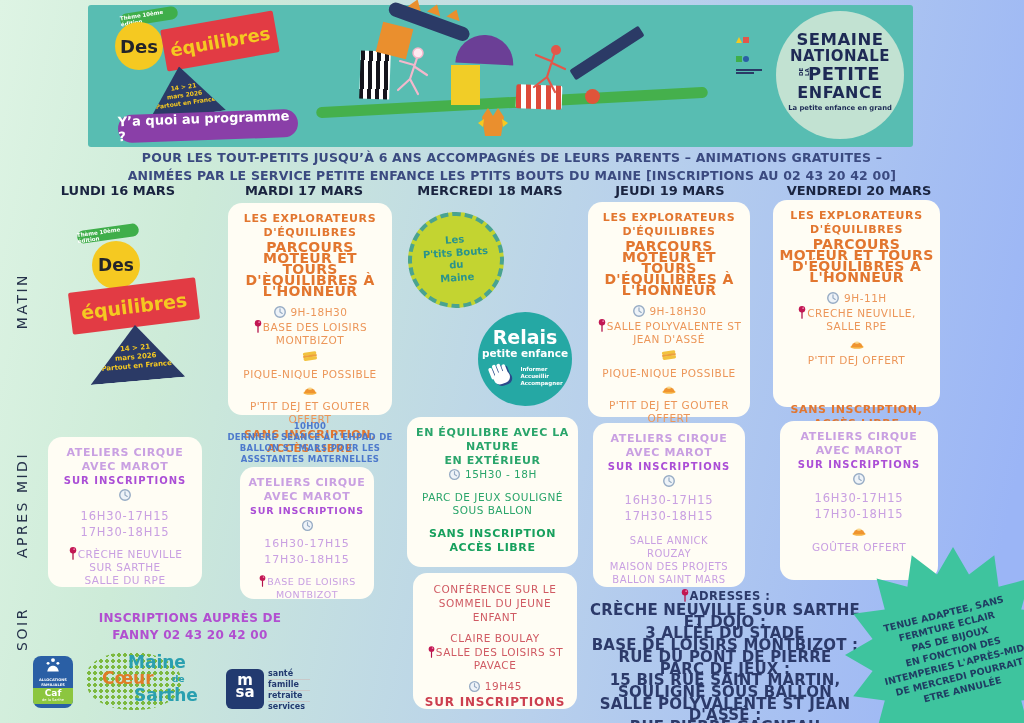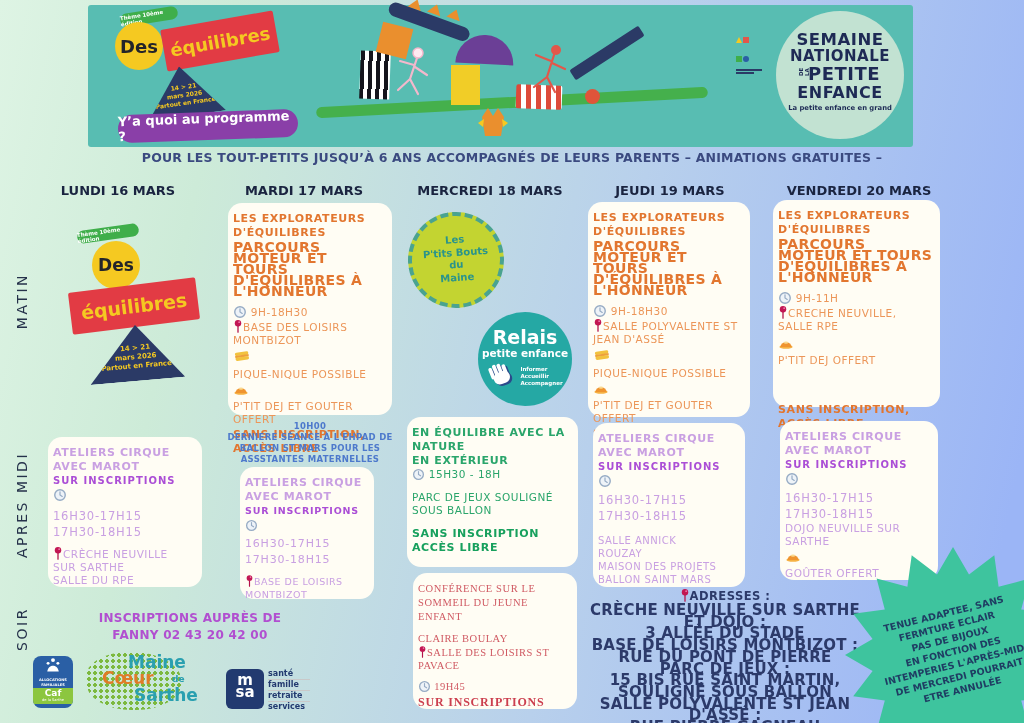--- a/index.html
+++ b/index.html
@@ -20,21 +20,21 @@
   .snpe .l2{font-size:15px;font-weight:bold;line-height:16px;letter-spacing:.5px;}
   .snpe .l3{font-size:18px;font-weight:bold;line-height:19px;letter-spacing:.5px;display:inline-block;}
   .snpe .l4{font-size:16px;font-weight:bold;line-height:17px;letter-spacing:.5px;}
   .snpe .dela{display:inline-block;transform:rotate(-90deg);font-size:5.5px;font-weight:bold;width:8px;vertical-align:3px;}
   .snpe .tag{font-size:6.8px;font-weight:bold;margin-top:3px;}
   
   .intro{position:absolute;left:100px;width:824px;text-align:center;font-size:12.5px;font-weight:bold;color:#3b4a80;letter-spacing:.2px;}
   .dayhdr{position:absolute;width:150px;text-align:center;font-size:13px;font-weight:bold;color:#1a2440;top:183px;}
   .vlabel{position:absolute;transform:rotate(-90deg);font-size:14px;letter-spacing:2.5px;color:#25314a;text-align:center;font-weight:500;}
   
-  .card{position:absolute;background:#fffdf4;border-radius:14px;text-align:left;box-sizing:border-box;padding:9px 5px;}
+  .card{position:absolute;background:#fffdf4;border-radius:14px;text-align:center;box-sizing:border-box;padding:9px 5px;}
   .org{color:#ec9659;}  .org-b{color:#e2762f;font-weight:bold;}
   .pur{color:#c9a0e2;}  .pur-b{color:#ab4ed6;font-weight:bold;}
   .grn{color:#2aa56b;}  .grn-b{color:#17a05d;font-weight:bold;}
   .red{color:#d05a63;}  .red-b{color:#cc3f4f;font-weight:bold;}
   .t-title{font-size:11px;line-height:14px;letter-spacing:.6px;}
   .t-sub{font-size:14px;line-height:11px;letter-spacing:.3px;margin-top:2px;}
   .t-body{font-size:10.5px;line-height:13px;letter-spacing:.5px;}
   .t-times{font-size:11.5px;line-height:16px;letter-spacing:.8px;}
   .mt2{margin-top:2px;}.mt6{margin-top:6px;}.mt8{margin-top:8px;}.mt10{margin-top:10px;}
   .note{position:absolute;color:#4d79cc;font-weight:bold;font-size:8.5px;line-height:11px;text-align:center;letter-spacing:.3px;}
@@ -143,20 +143,21 @@
     <div class="snpe">
       <div class="l1">SEMAINE</div>
       <div class="l2">NATIONALE</div>
       <div><span class="dela">DE LA</span><span class="l3">PETITE</span></div>
       <div class="l4">ENFANCE</div>
       <div class="tag">La petite enfance en grand</div>
     </div>
   </div>
 
   <div class="intro" style="top:150px;">POUR LES TOUT-PETITS JUSQU’À 6 ANS ACCOMPAGNÉS DE LEURS PARENTS – ANIMATIONS GRATUITES –</div>
+  <div class="intro" style="top:168px;">ANIMÉES PAR LE SERVICE PETITE ENFANCE LES PTITS BOUTS DU MAINE [INSCRIPTIONS AU 02 43 20 42 00]</div>
 
   <div class="dayhdr" style="left:43px;">LUNDI 16 MARS</div>
   <div class="dayhdr" style="left:229px;">MARDI 17 MARS</div>
   <div class="dayhdr" style="left:415px;">MERCREDI 18 MARS</div>
   <div class="dayhdr" style="left:595px;">JEUDI 19 MARS</div>
   <div class="dayhdr" style="left:784px;">VENDREDI 20 MARS</div>
 
   <div class="vlabel" style="left:-18px;top:293px;width:80px;">MATIN</div>
   <div class="vlabel" style="left:-33px;top:497px;width:110px;">APRES MIDI</div>
   <div class="vlabel" style="left:-13px;top:621px;width:70px;">SOIR</div>
@@ -347,21 +348,21 @@
     <div class="grn t-body"><svg class="ic" width="13" height="13" viewBox="0 0 20 20">
           <circle cx="10" cy="10" r="7.5" fill="#eef3f8" stroke="#96abc4" stroke-width="2"></circle>
           <path d="M10 5.5V10l3.2 2" stroke="#96abc4" stroke-width="1.7" fill="none" stroke-linecap="round"></path>
         </svg> <span>15H30 - 18H</span></div>
     <div class="grn t-body pre mt10">PARC DE JEUX SOULIGNÉ
 SOUS BALLON</div>
     <div class="grn-b t-title pre mt10">SANS INSCRIPTION
 ACCÈS LIBRE</div>
   </div>
 
-  <div class="card" style="left:413px;top:573px;width:164px;height:136px;font-family:Liberation Serif, serif;">
+  <div class="card" style="left:413px;top:573px;width:164px;height:136px;">
     <div class="red t-title pre" style="font-size:10.5px;">CONFÉRENCE SUR LE
 SOMMEIL DU JEUNE ENFANT</div>
     <div class="red t-body mt8">CLAIRE BOULAY</div>
     <div class="red t-body"><svg class="ic" width="9" height="14" viewBox="0 0 14 20">
           <circle cx="7" cy="5.5" r="4.5" fill="#c21753"></circle>
           <circle cx="8.6" cy="4" r="1.2" fill="#ef7fae"></circle>
           <path d="M7 10v8" stroke="#b3124a" stroke-width="1.8" stroke-linecap="round"></path>
         </svg><span class="pre">SALLE DES LOISIRS ST
 PAVACE</span></div>
     <div class="red t-body mt8"><svg class="ic" width="13" height="13" viewBox="0 0 20 20">
@@ -390,22 +391,20 @@
   <div class="card" style="left:780px;top:421px;width:158px;height:159px;">
     <div class="pur t-title pre" style="font-weight:600;">ATELIERS CIRQUE
 AVEC MAROT</div>
     <div class="pur-b" style="font-size:10px;letter-spacing:1px;line-height:13px;">SUR INSCRIPTIONS</div>
     <div><svg width="14" height="14" viewBox="0 0 20 20">
           <circle cx="10" cy="10" r="7.5" fill="#eef3f8" stroke="#96abc4" stroke-width="2"></circle>
           <path d="M10 5.5V10l3.2 2" stroke="#96abc4" stroke-width="1.7" fill="none" stroke-linecap="round"></path>
         </svg></div>
     <div class="pur t-times pre">16H30-17H15
 17H30-18H15</div>
-    <div class="pur t-body pre">DOJO NEUVILLE SUR
-SARTHE</div>
     <div><svg width="16" height="12" viewBox="0 0 22 14">
           <ellipse cx="11" cy="11" rx="9" ry="2.6" fill="#f6b143"></ellipse>
           <path d="M3.5 11a7.5 6.5 0 0115 0z" fill="#ef9430"></path>
           <ellipse cx="11" cy="5.2" rx="3" ry="1.6" fill="#fad98f"></ellipse>
         </svg></div>
     <div class="pur t-body">GOÛTER OFFERT</div>
   </div>
 
   <div class="fanny pre">INSCRIPTIONS AUPRÈS DE
 FANNY 02 43 20 42 00</div>

